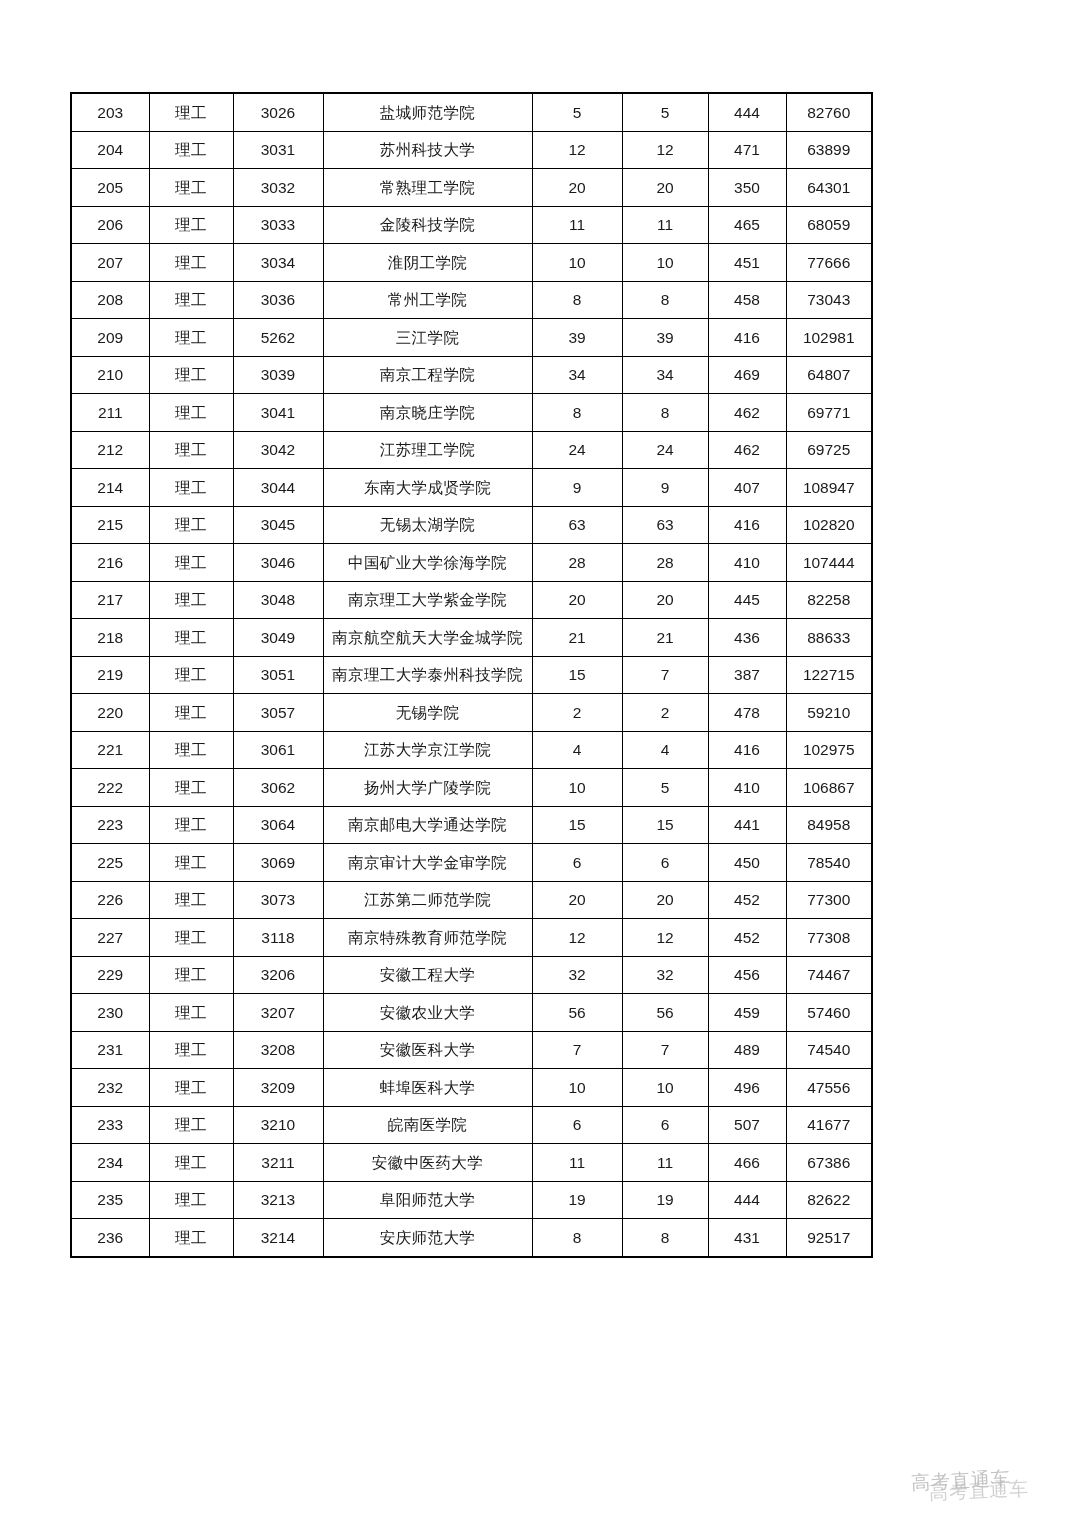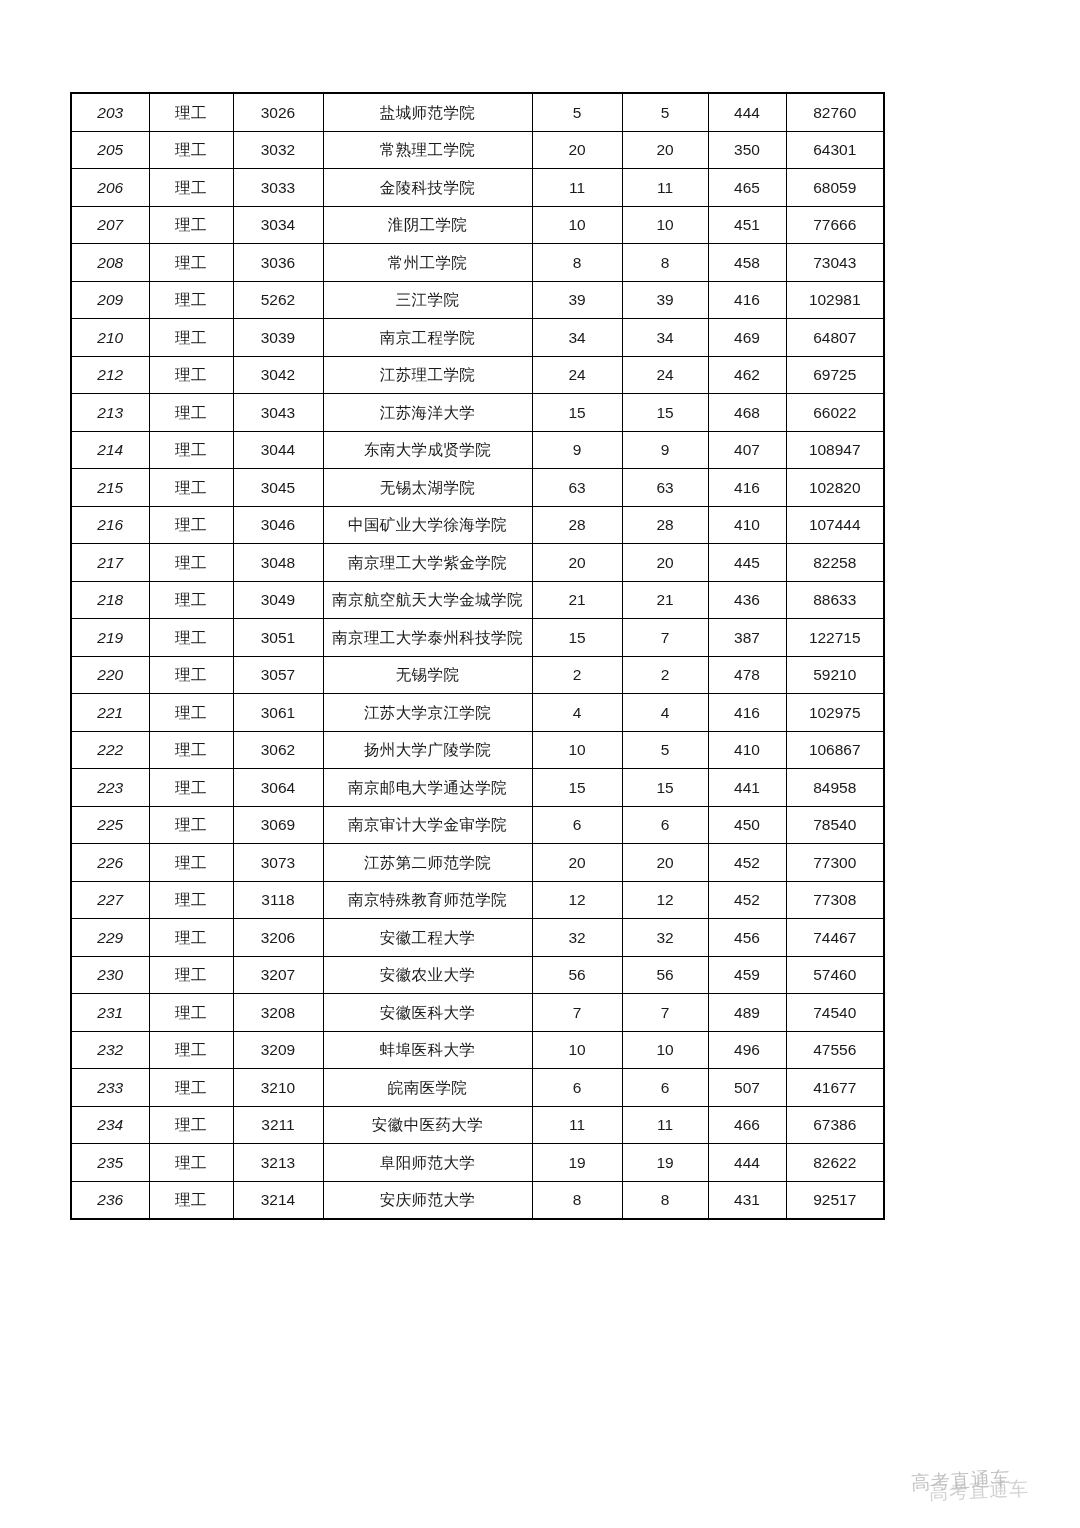--- a/index.html
+++ b/index.html
@@ -49,28 +49,28 @@
 
   
   #score-table {
     border: 2.5px solid #000000;
   }
   #score-table tr:first-child td { border-top: none; }
   #score-table tr:last-child td { border-bottom: none; }
   #score-table td:first-child { border-left: none; }
   #score-table td:last-child { border-right: none; }
 
-  .c-rank   { width: 78px; font-style: italic; }
+  .c-rank   { width: 78px; }
   .c-type   { width: 84px; }
   .c-code   { width: 90px; }
   .c-school { width: 209px; }
   .c-plan   { width: 90px; }
   .c-enroll { width: 86px; }
   .c-score  { width: 78px; margin-left: 6px; }
-  .c-pos    { width: 98px; margin-top: 24px; }
+  .c-pos    { width: 86px; margin-top: 24px; }
 
   .c-school { letter-spacing: 0.4px; }
   .c-type { letter-spacing: 0.5px; }
 
   
   #watermark {
     position: absolute;
     left: 905px;
     top: 1462px;
     width: 165px;
@@ -119,20 +119,30 @@
           <td class="c-rank">203</td>
           <td class="c-type">理工</td>
           <td class="c-code">3026</td>
           <td class="c-school">盐城师范学院</td>
           <td class="c-plan">5</td>
           <td class="c-enroll">5</td>
           <td class="c-score">444</td>
           <td class="c-pos">82760</td>
         </tr>
         <tr>
+          <td class="c-rank">204</td>
+          <td class="c-type">理工</td>
+          <td class="c-code">3031</td>
+          <td class="c-school">苏州科技大学</td>
+          <td class="c-plan">12</td>
+          <td class="c-enroll">12</td>
+          <td class="c-score">471</td>
+          <td class="c-pos">63899</td>
+        </tr>
+        <tr>
           <td class="c-rank">205</td>
           <td class="c-type">理工</td>
           <td class="c-code">3032</td>
           <td class="c-school">常熟理工学院</td>
           <td class="c-plan">20</td>
           <td class="c-enroll">20</td>
           <td class="c-score">350</td>
           <td class="c-pos">64301</td>
         </tr>
         <tr>
@@ -179,40 +189,40 @@
           <td class="c-rank">210</td>
           <td class="c-type">理工</td>
           <td class="c-code">3039</td>
           <td class="c-school">南京工程学院</td>
           <td class="c-plan">34</td>
           <td class="c-enroll">34</td>
           <td class="c-score">469</td>
           <td class="c-pos">64807</td>
         </tr>
         <tr>
+          <td class="c-rank">211</td>
+          <td class="c-type">理工</td>
+          <td class="c-code">3041</td>
+          <td class="c-school">南京晓庄学院</td>
+          <td class="c-plan">8</td>
+          <td class="c-enroll">8</td>
+          <td class="c-score">462</td>
+          <td class="c-pos">69771</td>
+        </tr>
+        <tr>
           <td class="c-rank">212</td>
           <td class="c-type">理工</td>
           <td class="c-code">3042</td>
           <td class="c-school">江苏理工学院</td>
           <td class="c-plan">24</td>
           <td class="c-enroll">24</td>
           <td class="c-score">462</td>
           <td class="c-pos">69725</td>
         </tr>
         <tr>
-          <td class="c-rank">213</td>
-          <td class="c-type">理工</td>
-          <td class="c-code">3043</td>
-          <td class="c-school">江苏海洋大学</td>
-          <td class="c-plan">15</td>
-          <td class="c-enroll">15</td>
-          <td class="c-score">468</td>
-          <td class="c-pos">66022</td>
-        </tr>
-        <tr>
           <td class="c-rank">214</td>
           <td class="c-type">理工</td>
           <td class="c-code">3044</td>
           <td class="c-school">东南大学成贤学院</td>
           <td class="c-plan">9</td>
           <td class="c-enroll">9</td>
           <td class="c-score">407</td>
           <td class="c-pos">108947</td>
         </tr>
         <tr>

